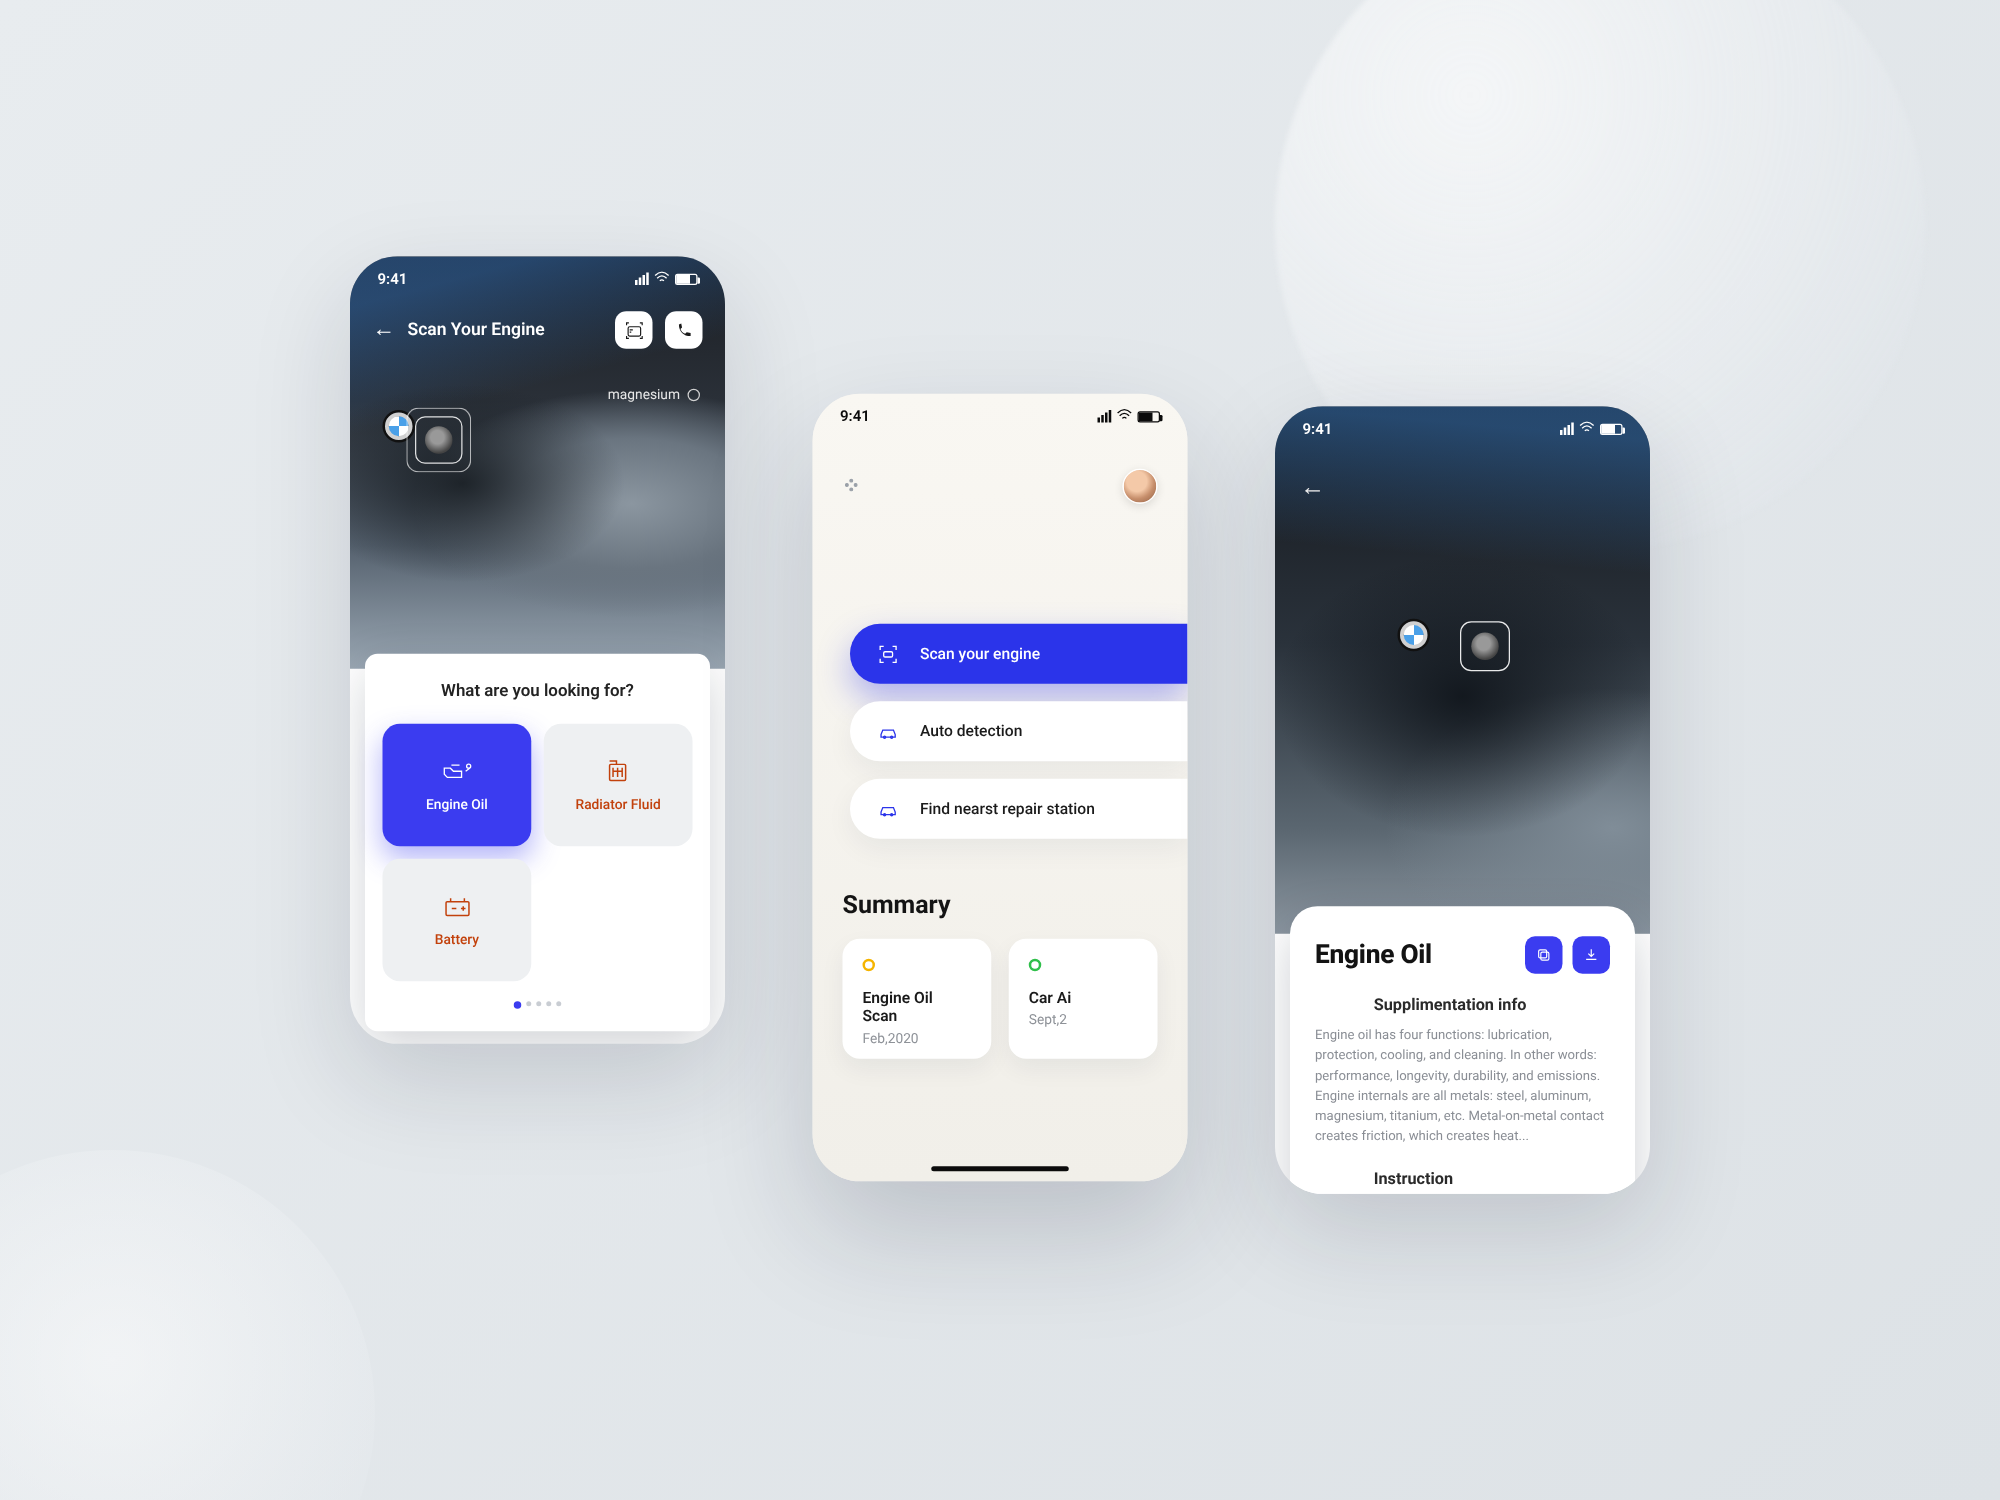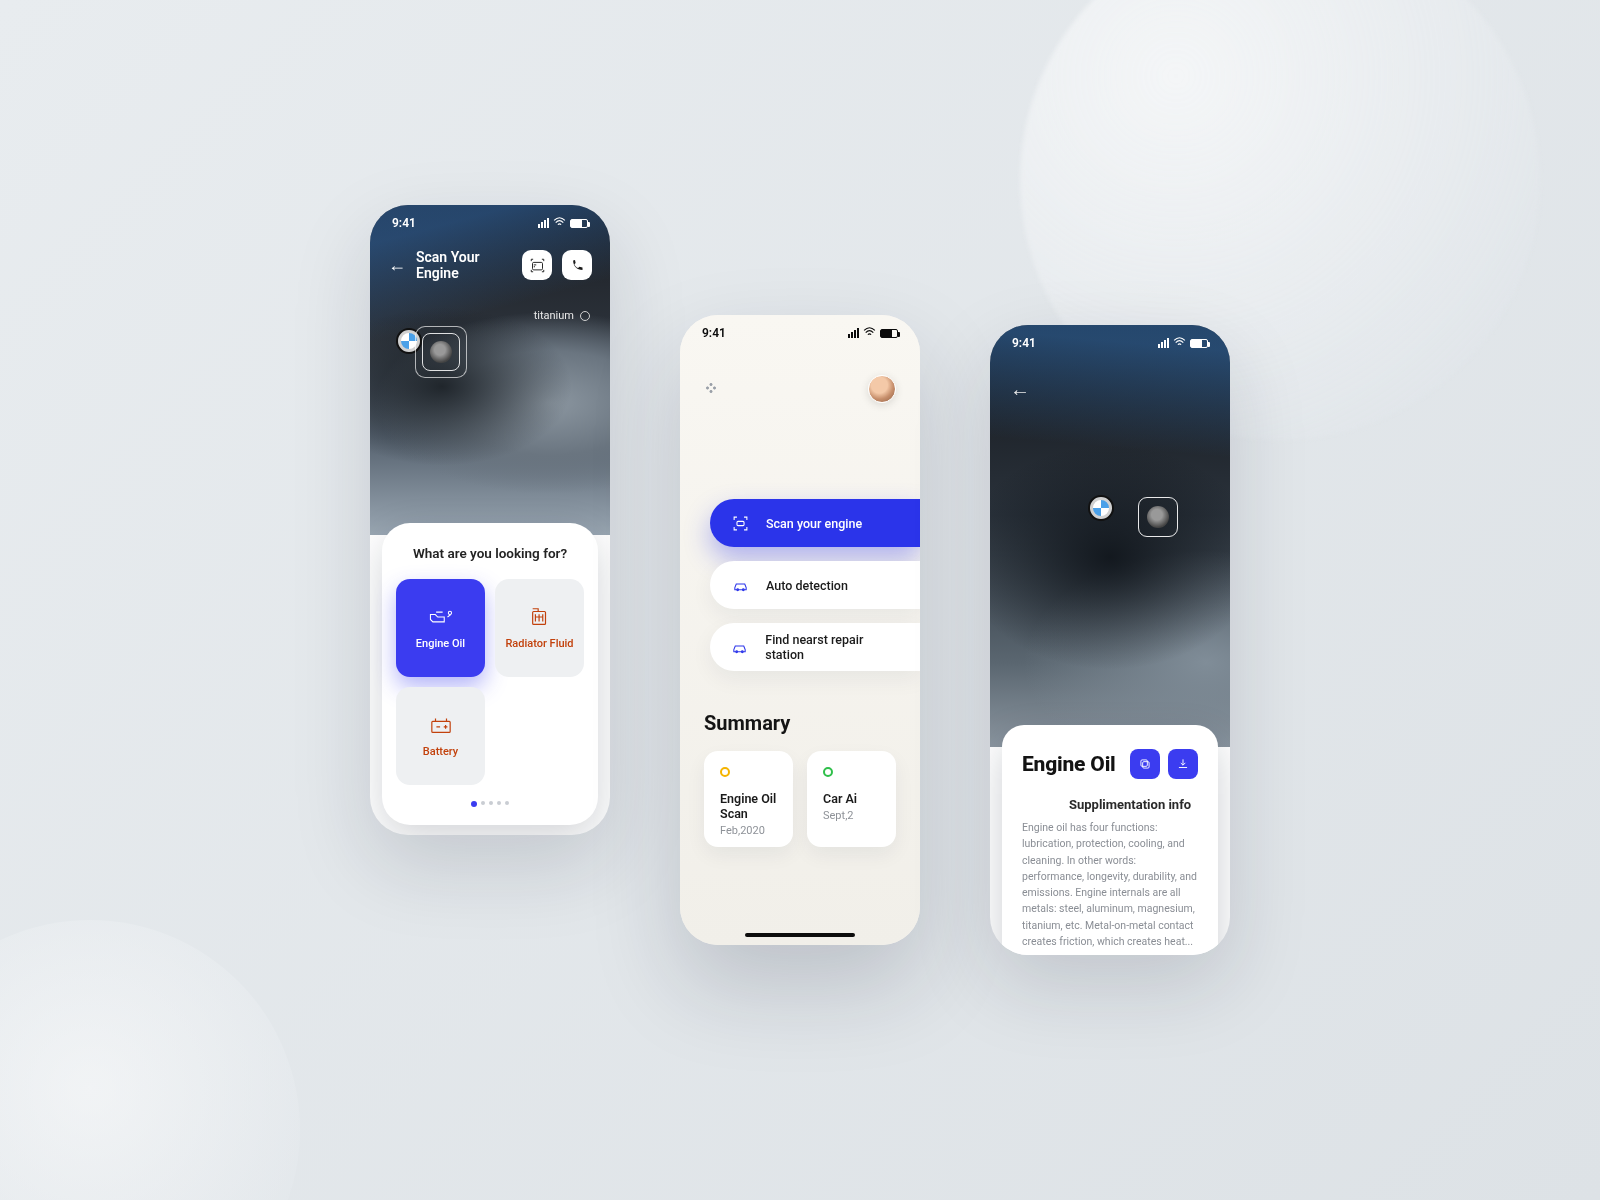--- a/index.html
+++ b/index.html
@@ -28,21 +28,21 @@
   body::after{
     content:"";
     position:absolute;
     bottom:-140px; left:-120px;
     width:420px; height:420px;
     border-radius:50%;
     background: radial-gradient(circle at 50% 40%, rgba(255,255,255,.5), rgba(200,210,220,.15));
   }
 
   .phone {
-    width: 240px;
+    width: 300px;
     height: 630px;
     border-radius: 38px;
     background: #fff;
     overflow: hidden;
     position: relative;
     box-shadow: 0 30px 80px rgba(20,30,50,.15);
     z-index:1;
   }
 
   .phone.phone-1 { margin-top: -160px; }
@@ -100,21 +100,21 @@
   .icon-btn svg{width:15px;height:15px;stroke:#1a1a1a;fill:none;stroke-width:1.5}
   .p1-scan-status{ position:absolute; top:104px; right:20px; display:flex;align-items:center;gap:6px;color:#e8e8e8;font-size:11px;z-index:10 }
   .scan-dot{ width:10px;height:10px;border:1.5px solid #d0d0d0;border-radius:50%; }
   .scan-target{ position:absolute; top:128px; left:52px; width:38px;height:38px;border:1.5px solid rgba(255,255,255,.85);border-radius:8px;z-index:10; }
   .scan-target::before, .scan-target::after{ content:"";position:absolute;border:1.5px solid rgba(255,255,255,.65);border-radius:10px;inset:-8px; border-left-color:transparent;border-right-color:transparent }
   .scan-target::after{inset:-8px; border-top-color:transparent;border-bottom-color:transparent;border-left-color:rgba(255,255,255,.65);border-right-color:rgba(255,255,255,.65);border-radius:10px}
   .scan-target i{position:absolute;inset:7px;background:radial-gradient(circle at 45% 40%, #999 30%, #444 70%);border-radius:50%;}
 
   .p1-sheet{
     position:absolute; left:12px; right:12px; top:318px;
-    background:#fff; border-radius:28px; box-shadow:0 14px 40px rgba(10,20,40,.18);
+    background:#fff; border-radius:10px; box-shadow:0 14px 40px rgba(10,20,40,.18);
     padding:22px 14px 18px;
   }
   .sheet-title{ text-align:center; font-size:13.5px; font-weight:600; color:#232323; margin-bottom:18px; }
   .grid2{ display:grid; grid-template-columns:1fr 1fr; gap:10px; }
   .cat-tile{ background:#eef0f2; border-radius:14px; height:98px; display:flex; flex-direction:column; align-items:center; justify-content:center; gap:10px; color:#c2410c; }
   .cat-tile.active{ background:#3b3cf0; color:#fff; box-shadow:0 10px 22px rgba(59,60,240,.38); }
   .cat-icon{ width:26px; height:20px; display:flex; align-items:center; justify-content:center; }
   .cat-icon svg{ width:26px;height:22px; stroke:currentColor; fill:none; stroke-width:1.3; }
   .cat-label{ font-size:11px; font-weight:500; }
   .pager{ display:flex; gap:4px; justify-content:center; margin-top:16px }
@@ -211,21 +211,21 @@
           <path d="M2 5 v-3 h3 M22 5 v-3 h-3 M2 19 v3 h3 M22 19 v3 h-3"></path>
         </svg>
     </span>
     <span class="icon-btn">
       <svg viewBox="0 0 24 24">
           <path d="M5 4 c0 9 6 15 15 15 v-4 l-5-1 -2 2 c-3-1-5-3-6-6 l2-2 -1-5 z" fill="#1a1a1a" stroke="none"></path>
         </svg>
     </span>
   </div>
   <div class="p1-scan-status">
-    <span>titanium</span>
+    <span>magnesium</span>
     <span class="scan-dot"></span>
   </div>
   <div class="scan-target">
       <i></i>
     </div>
 
   <div class="p1-sheet">
     <div class="sheet-title">What are you looking for?</div>
     <div class="grid2">
       <div class="cat-tile active">

